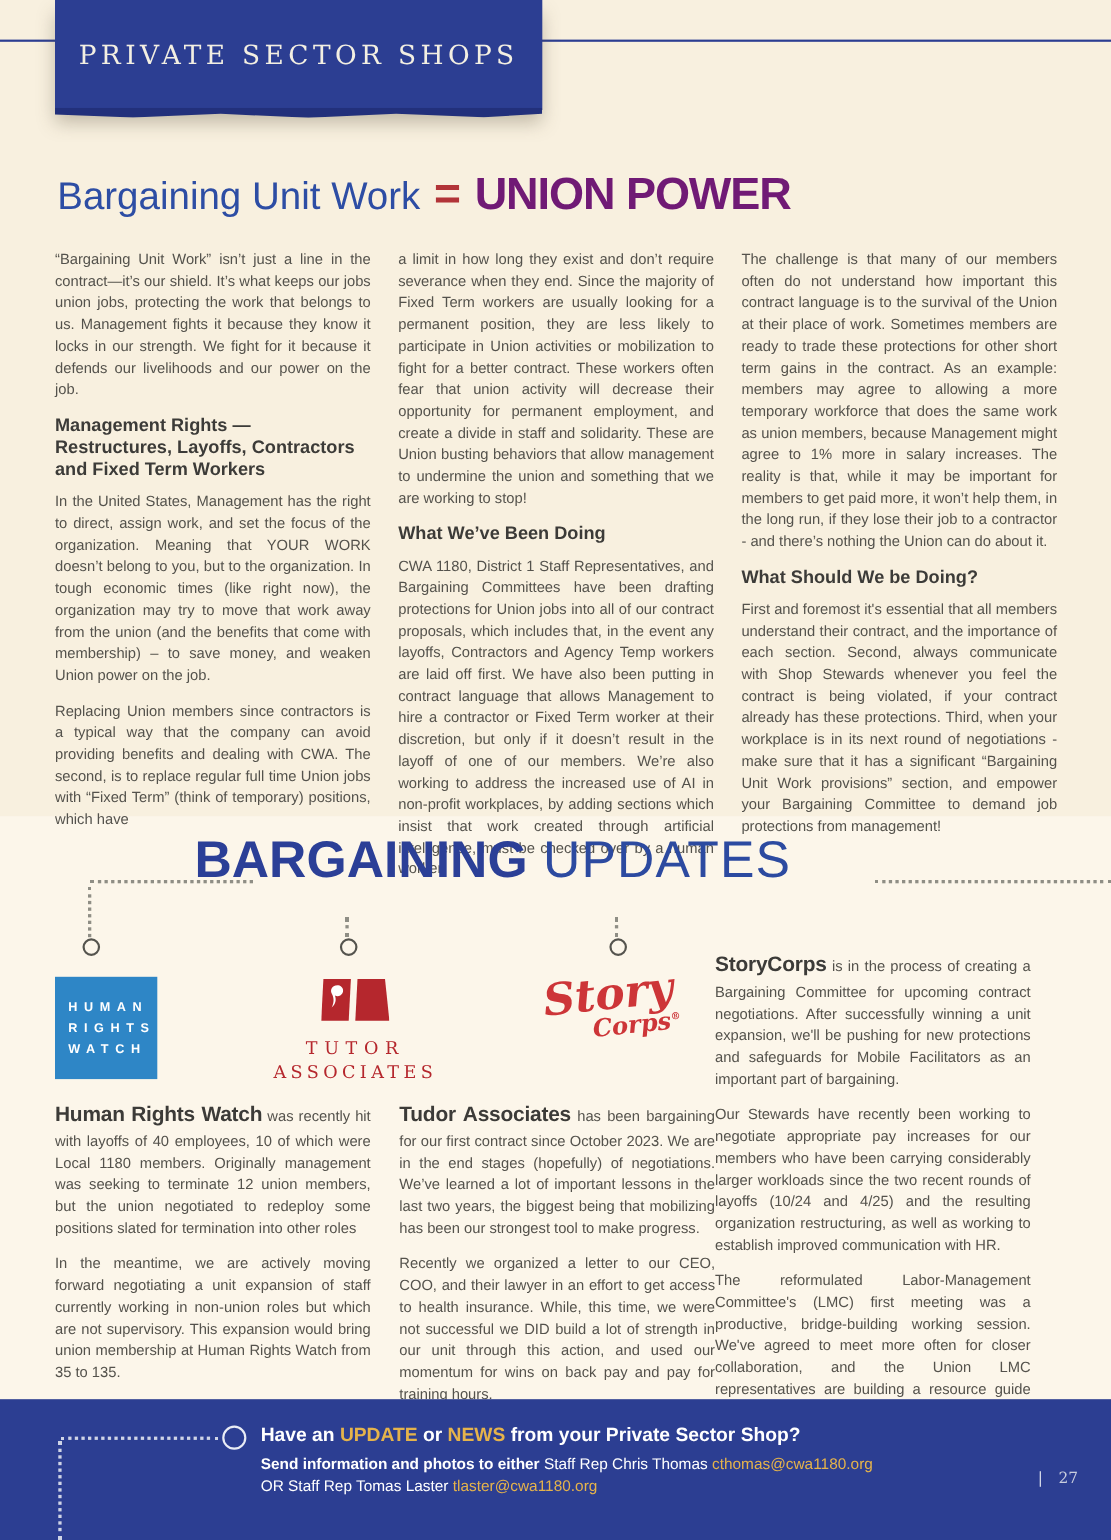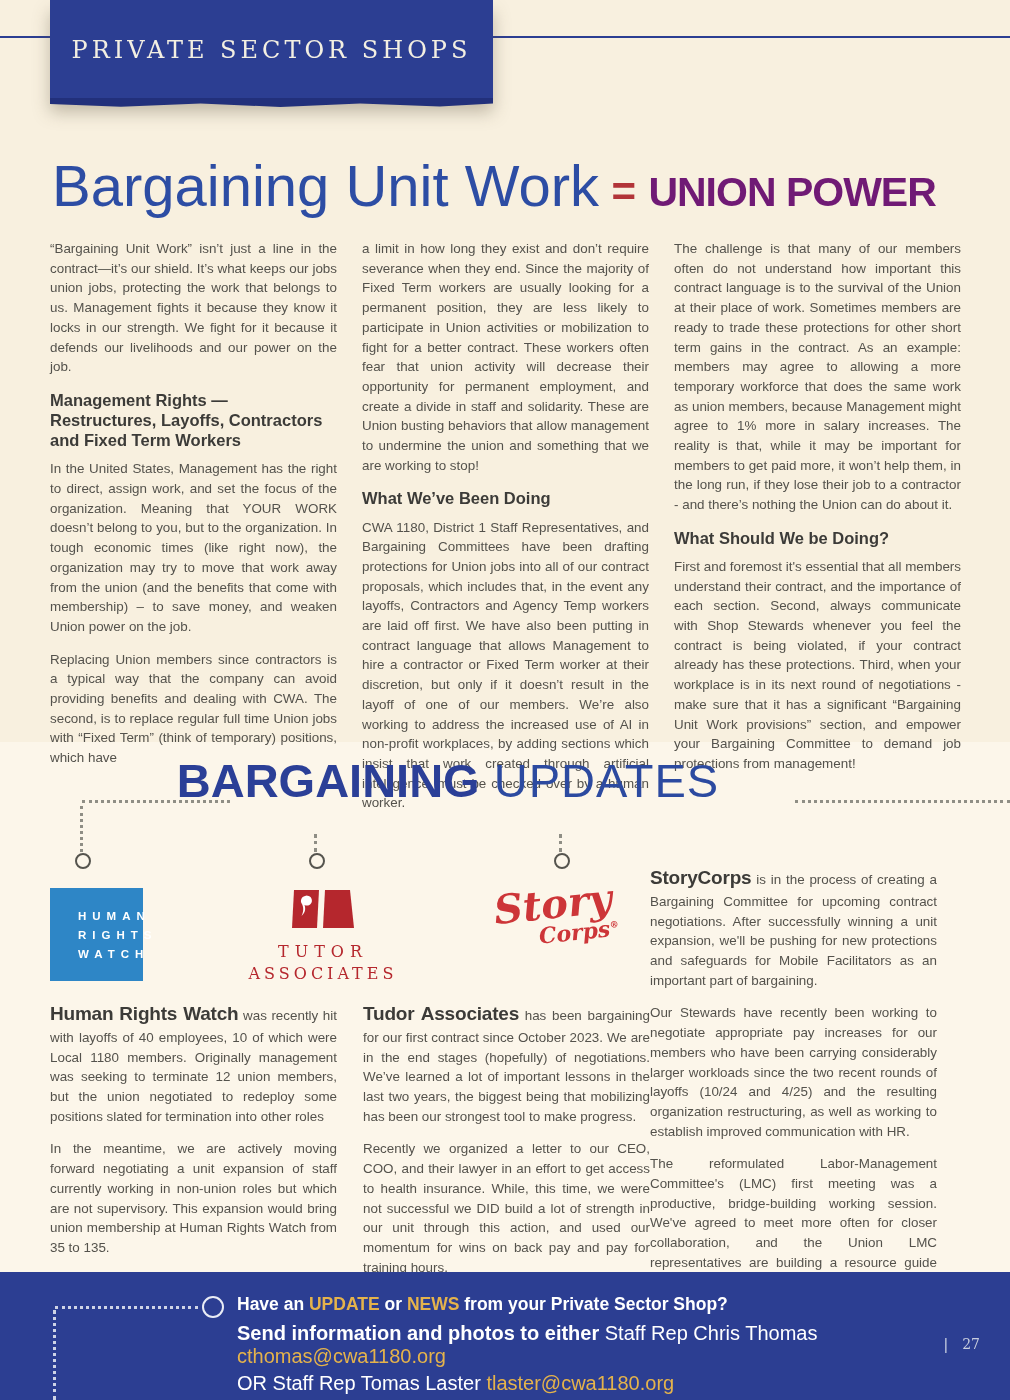--- a/index.html
+++ b/index.html
@@ -9,38 +9,38 @@
   
   .top-rule{position:absolute;left:0;top:36px;width:1010px;height:2px;background:#2c3e92;}
   .banner{position:absolute;left:50px;top:0;width:443px;height:100px;background:#2c3e92;
           box-shadow:0 12px 16px rgba(90,80,60,.35);
           display:flex;align-items:center;justify-content:center;}
   .banner::after{content:"";position:absolute;left:0;bottom:-8px;width:100%;height:10px;background:#22307b;
           clip-path:polygon(0 0,100% 0,100% 55%,88% 85%,70% 55%,52% 90%,34% 55%,16% 88%,0 60%);}
   .banner-text{color:#f3efe2;font-family:"DejaVu Serif", serif;font-size:24px;letter-spacing:4px;}
   
   .main-title{position:absolute;left:52px;top:152px;white-space:nowrap;}
-  .title-light{color:#2d4da4;font-size:58px;font-weight:400;letter-spacing:0px;}
+  .title-light{color:#2d4da4;font-size:35px;font-weight:400;letter-spacing:0px;}
   .title-eq{color:#b23438;font-size:42px;font-weight:800;margin:0 8px;}
   .title-bold{color:#701a75;font-size:41px;font-weight:800;letter-spacing:-1px;}
   
   .cols{position:absolute;left:50px;top:226px;width:912px;display:flex;gap:25px;}
-  .col{width:287px;color:#54524c;font-size:13.4px;line-height:1.47;text-align:justify;margin-top:13px;}
+  .col{width:287px;color:#54524c;font-size:13.4px;line-height:1.47;text-align:justify;}
   .col p{margin:0 0 13px 0;}
   .col h3{margin:6px 0 9px 0;color:#3c3b38;font-size:16.5px;line-height:1.22;white-space:pre-line;text-align:left;}
   
   .updates-title{position:absolute;left:0;top:753px;width:896px;text-align:center;white-space:nowrap;}
   .upd-bold{color:#2b3f97;font-size:47px;font-weight:800;letter-spacing:0;}
   .upd-light{color:#2c4aa0;font-size:47px;font-weight:300;letter-spacing:1px;}
   .dot-h{position:absolute;border-top:3px dotted #8f8e85;}
   .dot-v{position:absolute;border-left:3px dotted #8f8e85;}
   .conn-circle{position:absolute;width:12px;height:12px;border:2px solid #55544e;border-radius:50%;background:transparent;}
   
   .hrw-logo{position:absolute;left:50px;top:888px;width:93px;height:93px;background:#2e86c6;
-            display:flex;flex-direction:column;justify-content:center;gap:7px;padding-left:28px;box-sizing:border-box;}
+            display:flex;flex-direction:column;justify-content:center;gap:7px;padding-left:12px;box-sizing:border-box;}
   .hrw-line{color:#fff;font-size:11.5px;font-weight:700;letter-spacing:6px;}
   .tutor-logo{position:absolute;left:248px;top:888px;width:150px;text-align:center;}
   .tutor-mark{display:inline-block;margin-bottom:8px;}
   .tutor-word1{color:#b5272d;font-family:"DejaVu Serif", serif;font-size:16px;letter-spacing:6px;}
   .tutor-word2{color:#b5272d;font-family:"DejaVu Serif", serif;font-size:16px;letter-spacing:4px;margin-top:3px;}
   .story-logo{position:absolute;left:495px;top:886px;width:140px;transform:rotate(-6deg);color:#cd3538;}
   .story-line1{font-family:"DejaVu Serif", serif;font-style:italic;font-weight:700;font-size:40px;line-height:.85;}
   .story-line2{font-family:"DejaVu Serif", serif;font-style:italic;font-weight:700;font-size:22px;margin-left:42px;}
   .story-reg{font-size:9px;vertical-align:super;}
   
@@ -50,21 +50,21 @@
   .upd-hrw{left:50px;top:1000px;}
   .upd-tudor{left:363px;top:1000px;}
   .upd-story{left:650px;top:864px;}
   
   .footer{position:absolute;left:0;top:1272px;width:1010px;height:128px;background:#2c3e92;}
   .f-dot-h{position:absolute;left:55px;top:1306px;width:143px;border-top:3px dotted #cfd4e6;}
   .f-dot-v{position:absolute;left:53px;top:1310px;height:90px;border-left:3px dotted #cfd4e6;}
   .f-circle{position:absolute;left:202px;top:1296px;width:18px;height:18px;border:2px solid #e9ecf5;border-radius:50%;}
   .f-text{position:absolute;left:237px;top:1294px;width:640px;}
   .f-line1{font-size:17.5px;font-weight:700;color:#ffffff;margin-bottom:7px;}
-  .f-line{font-size:20px;color:#ffffff;margin-bottom:4px;}
+  .f-line{font-size:14px;color:#ffffff;margin-bottom:4px;}
   .f-bold{font-weight:700;}
   .gold{color:#e5b34b;}
   .f-link{color:#e5b34b;text-decoration:none;}
   .page-num{position:absolute;right:30px;top:1336px;color:#c9cede;font-family:"DejaVu Serif", serif;font-size:14px;}
   .page-num .bar{margin-right:14px;color:#dadfeb;}
 </style>
 </head>
 <body>
 
 <div class="page">

